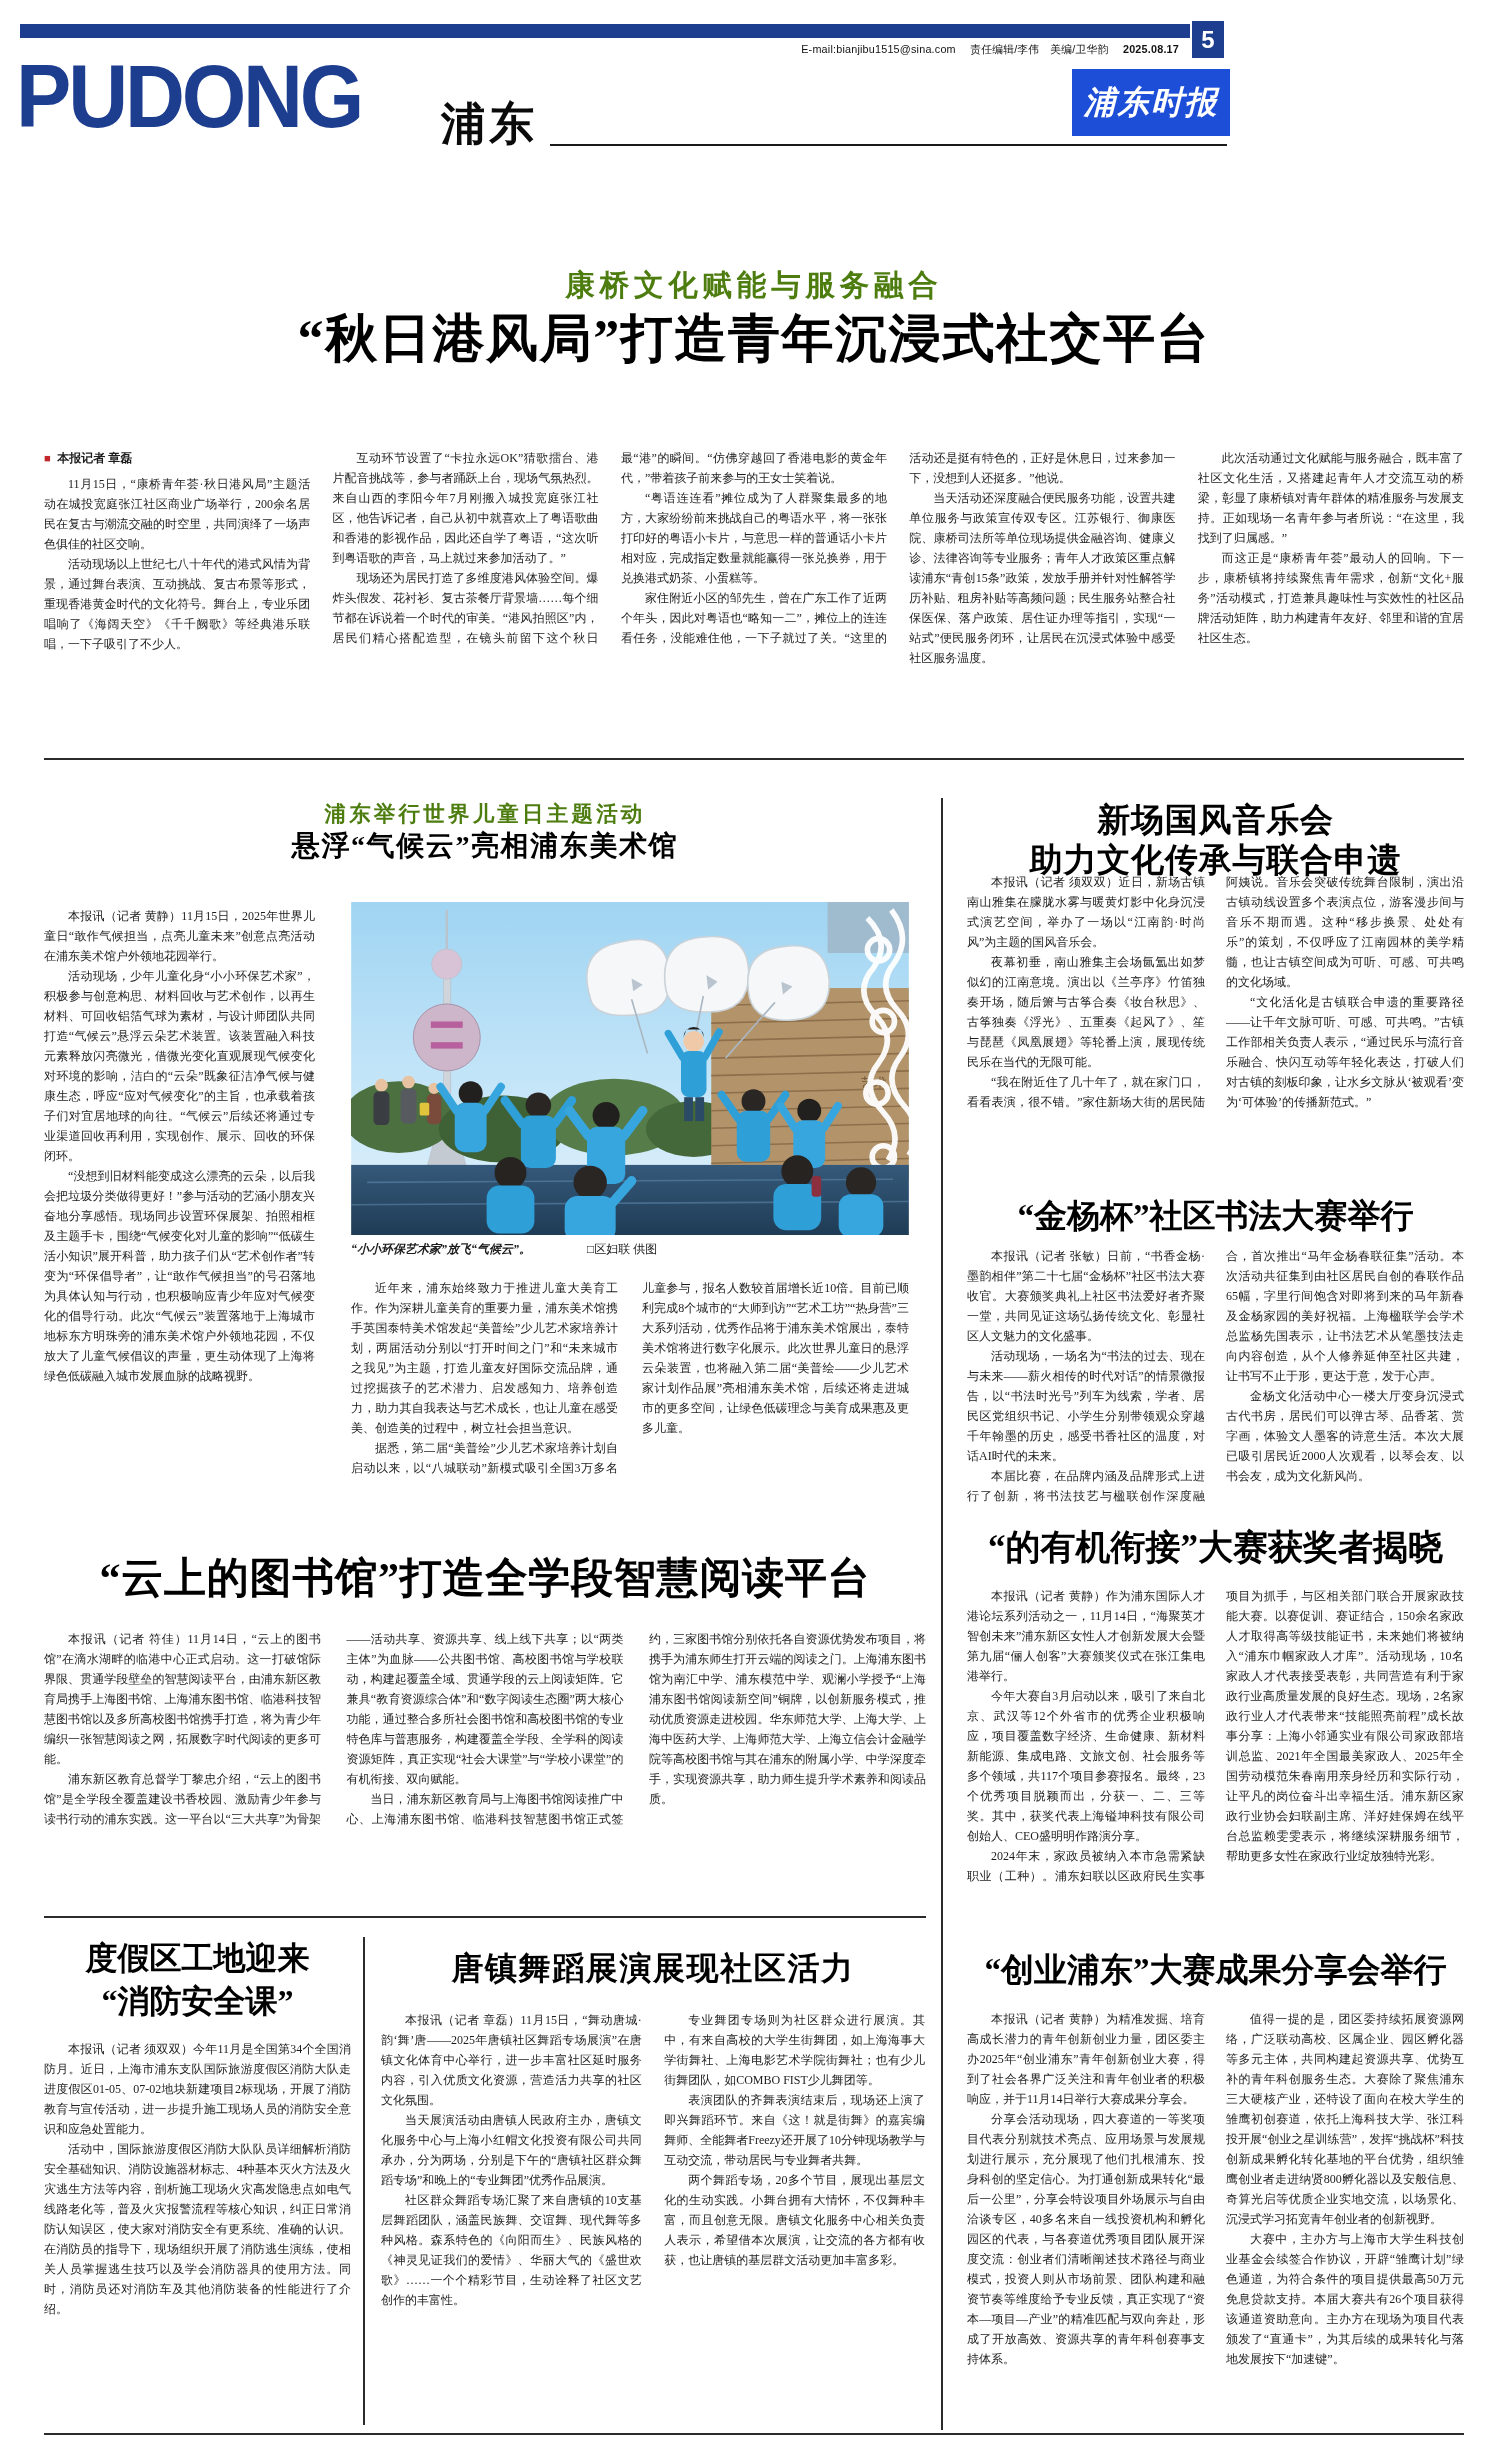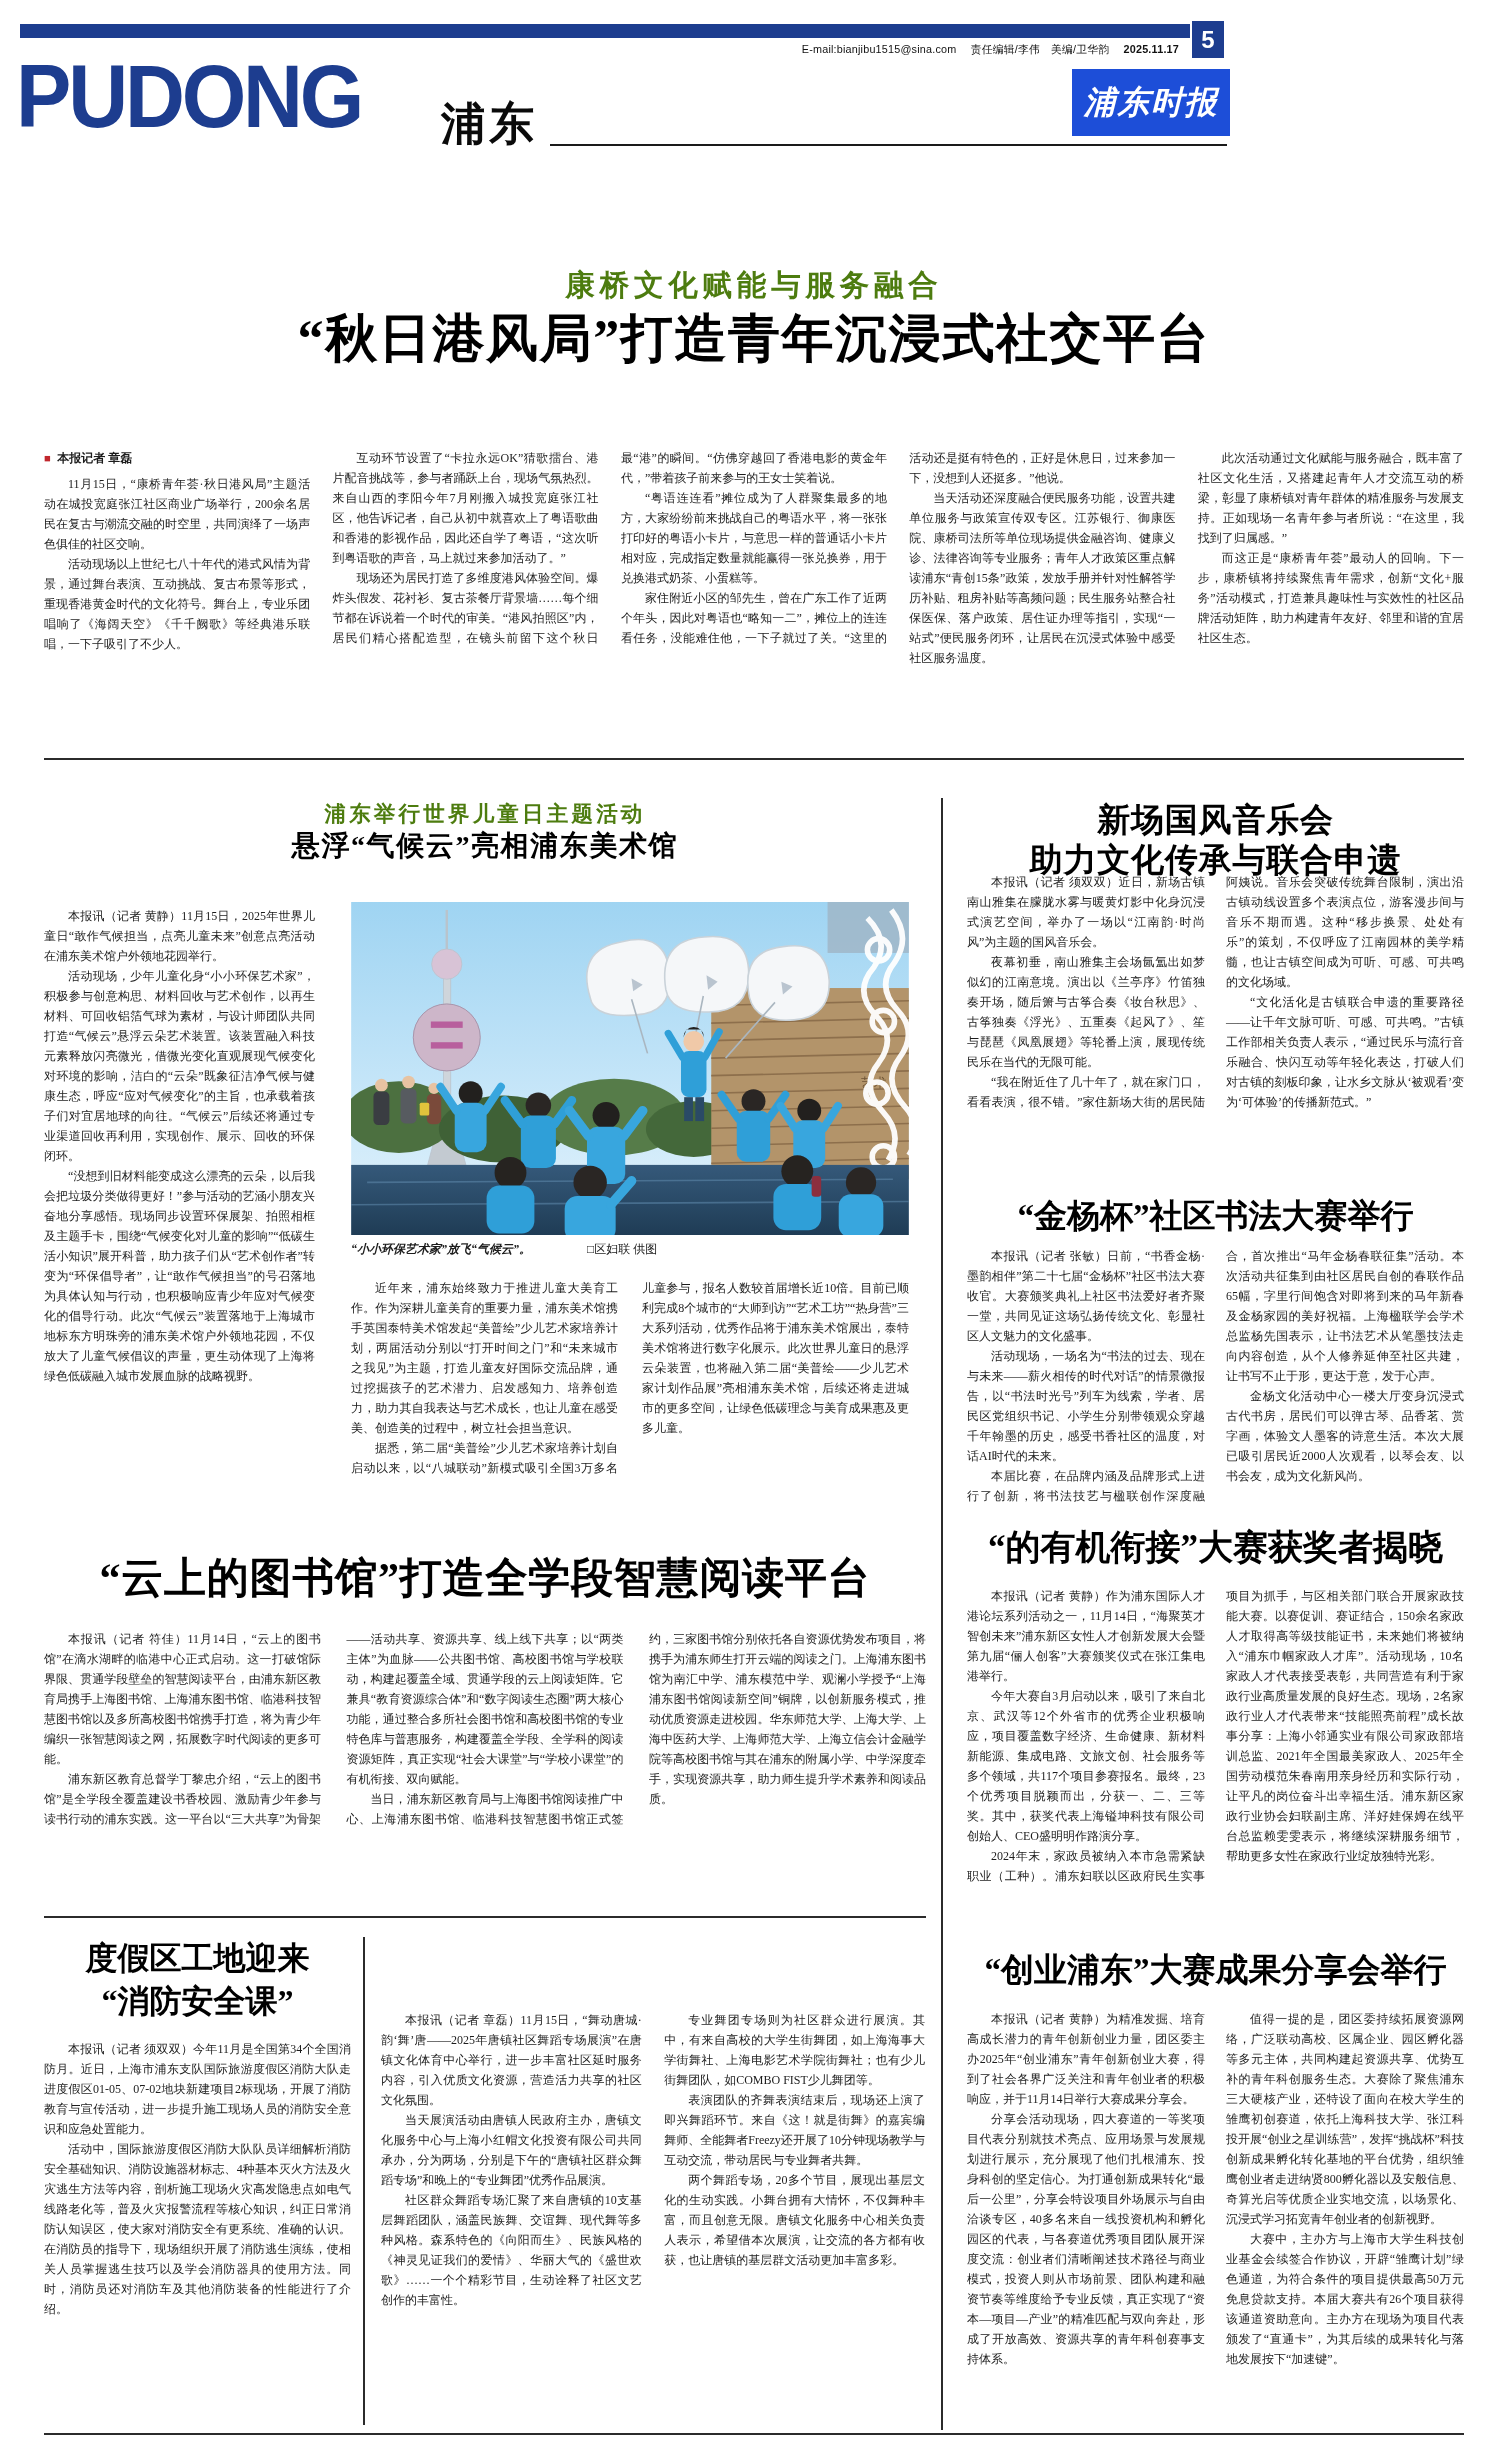--- a/index.html
+++ b/index.html
@@ -71,21 +71,21 @@
 
 <div id="page">
 
   <div class="abs topbar"></div>
   <div class="abs numbox">
     <span>5</span>
   </div>
   <div class="abs metaline">
     <span>E-mail:bianjibu1515@sina.com</span>
     <span class="e">责任编辑/李伟　美编/卫华韵</span>
-    <span class="d">2025.11.17</span>
+    <span class="d">2025.08.17</span>
   </div>
   <div class="abs pudong">PUDONG</div>
   <div class="abs pd-cn">浦东</div>
   <div class="abs brandbox">
     <span>浦东时报</span>
   </div>
   <div class="abs mastrule"></div>
 
   <div class="abs kicker lead-kicker">康桥文化赋能与服务融合</div>
   <div class="abs headline lead-title">“秋日港风局”打造青年沉浸式社交平台</div>
@@ -292,20 +292,21 @@
     <div>度假区工地迎来</div>
     <div>“消防安全课”</div>
   </div>
   <div class="abs txt xf-body">
     <p>本报讯（记者 须双双）今年11月是全国第34个全国消防月。近日，上海市浦东支队国际旅游度假区消防大队走进度假区01-05、07-02地块新建项目2标现场，开展了消防教育与宣传活动，进一步提升施工现场人员的消防安全意识和应急处置能力。</p>
     <p>活动中，国际旅游度假区消防大队队员详细解析消防安全基础知识、消防设施器材标志、4种基本灭火方法及火灾逃生方法等内容，剖析施工现场火灾高发隐患点如电气线路老化等，普及火灾报警流程等核心知识，纠正日常消防认知误区，使大家对消防安全有更系统、准确的认识。在消防员的指导下，现场组织开展了消防逃生演练，使相关人员掌握逃生技巧以及学会消防器具的使用方法。同时，消防员还对消防车及其他消防装备的性能进行了介绍。</p>
   </div>
 
   <div class="abs vrule vd-bottom"></div>
 
+  <div class="abs headline tz-title">唐镇舞蹈展演展现社区活力</div>
   <div class="abs txt tz-body">
     <p>本报讯（记者 章磊）11月15日，“舞动唐城·韵‘舞’唐——2025年唐镇社区舞蹈专场展演”在唐镇文化体育中心举行，进一步丰富社区延时服务内容，引入优质文化资源，营造活力共享的社区文化氛围。</p>
     <p>当天展演活动由唐镇人民政府主办，唐镇文化服务中心与上海小红帽文化投资有限公司共同承办，分为两场，分别是下午的“唐镇社区群众舞蹈专场”和晚上的“专业舞团”优秀作品展演。</p>
     <p>社区群众舞蹈专场汇聚了来自唐镇的10支基层舞蹈团队，涵盖民族舞、交谊舞、现代舞等多种风格。森系特色的《向阳而生》、民族风格的《神灵见证我们的爱情》、华丽大气的《盛世欢歌》……一个个精彩节目，生动诠释了社区文艺创作的丰富性。</p>
     <p>专业舞团专场则为社区群众进行展演。其中，有来自高校的大学生街舞团，如上海海事大学街舞社、上海电影艺术学院街舞社；也有少儿街舞团队，如COMBO FIST少儿舞团等。</p>
     <p>表演团队的齐舞表演结束后，现场还上演了即兴舞蹈环节。来自《这！就是街舞》的嘉宾编舞师、全能舞者Freezy还开展了10分钟现场教学与互动交流，带动居民与专业舞者共舞。</p>
     <p>两个舞蹈专场，20多个节目，展现出基层文化的生动实践。小舞台拥有大情怀，不仅舞种丰富，而且创意无限。唐镇文化服务中心相关负责人表示，希望借本次展演，让交流的各方都有收获，也让唐镇的基层群文活动更加丰富多彩。</p>
   </div>
 
   <div class="abs vrule vd-main"></div>

